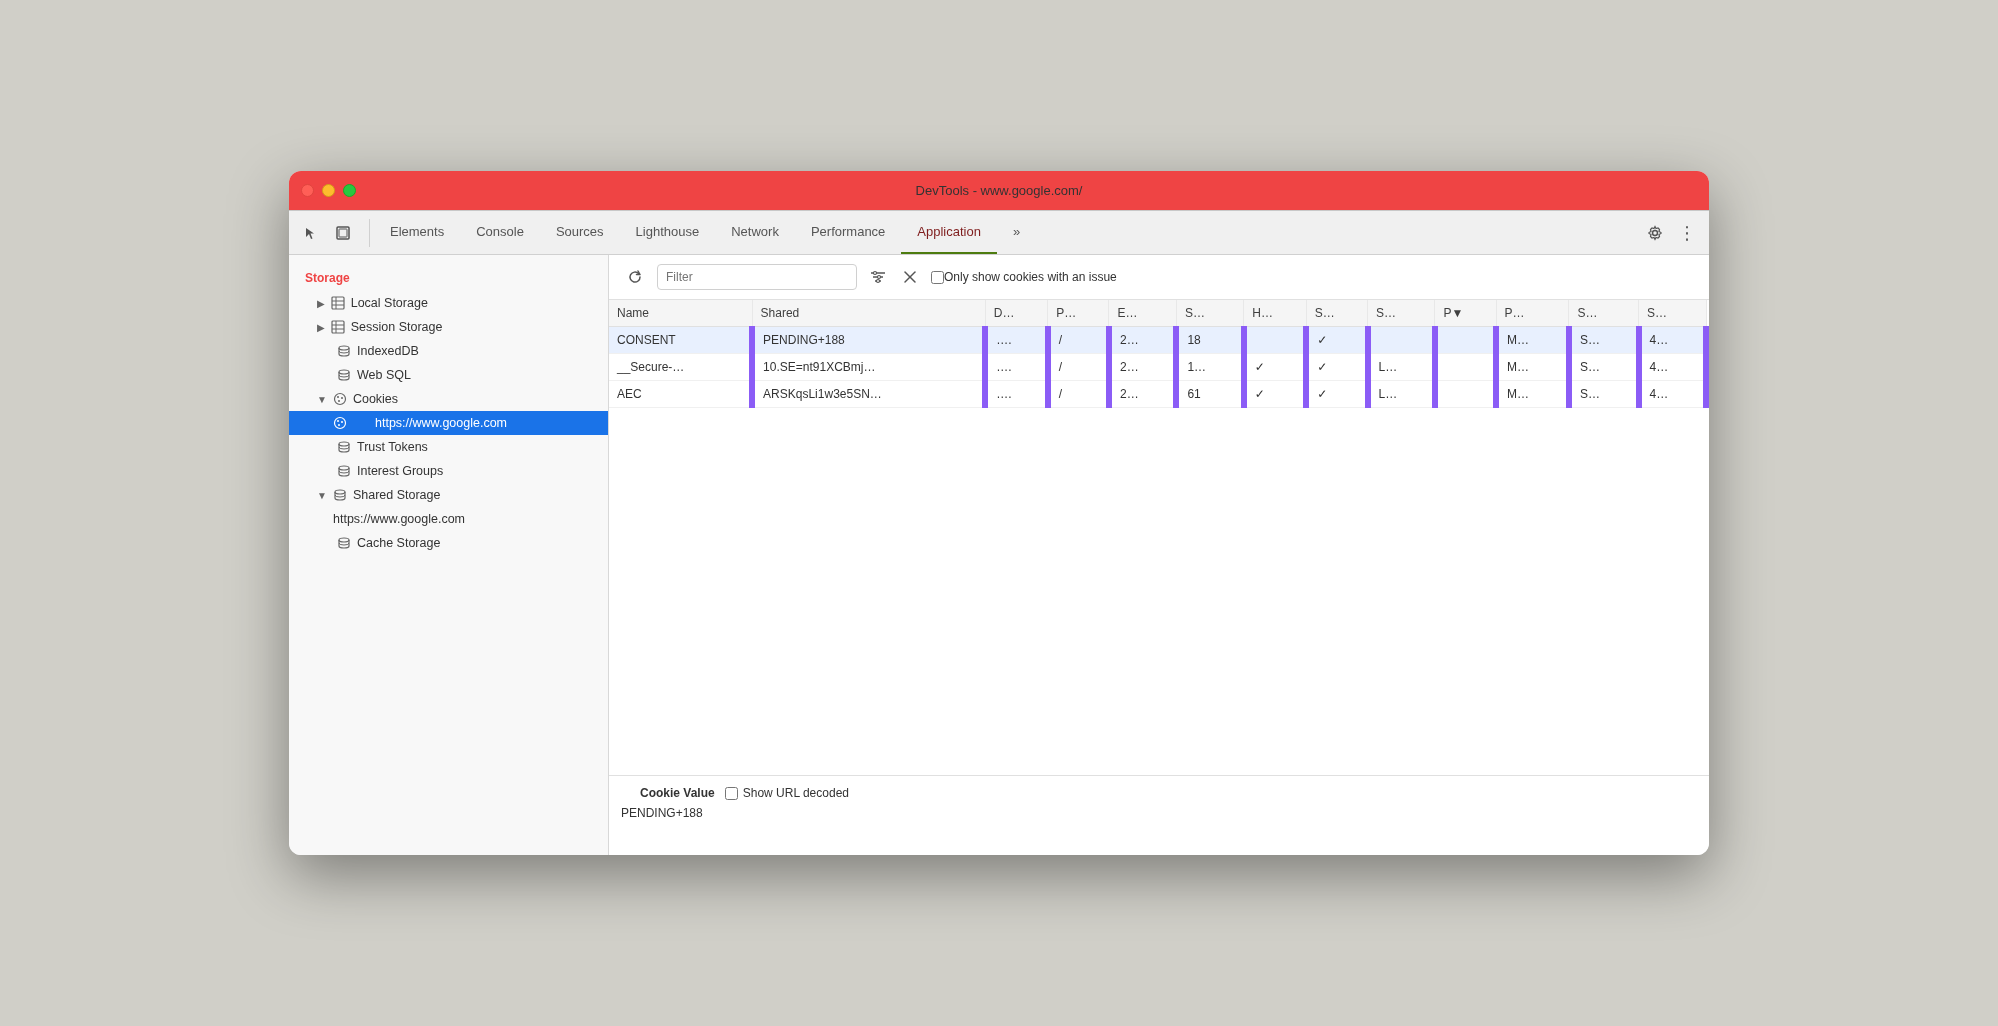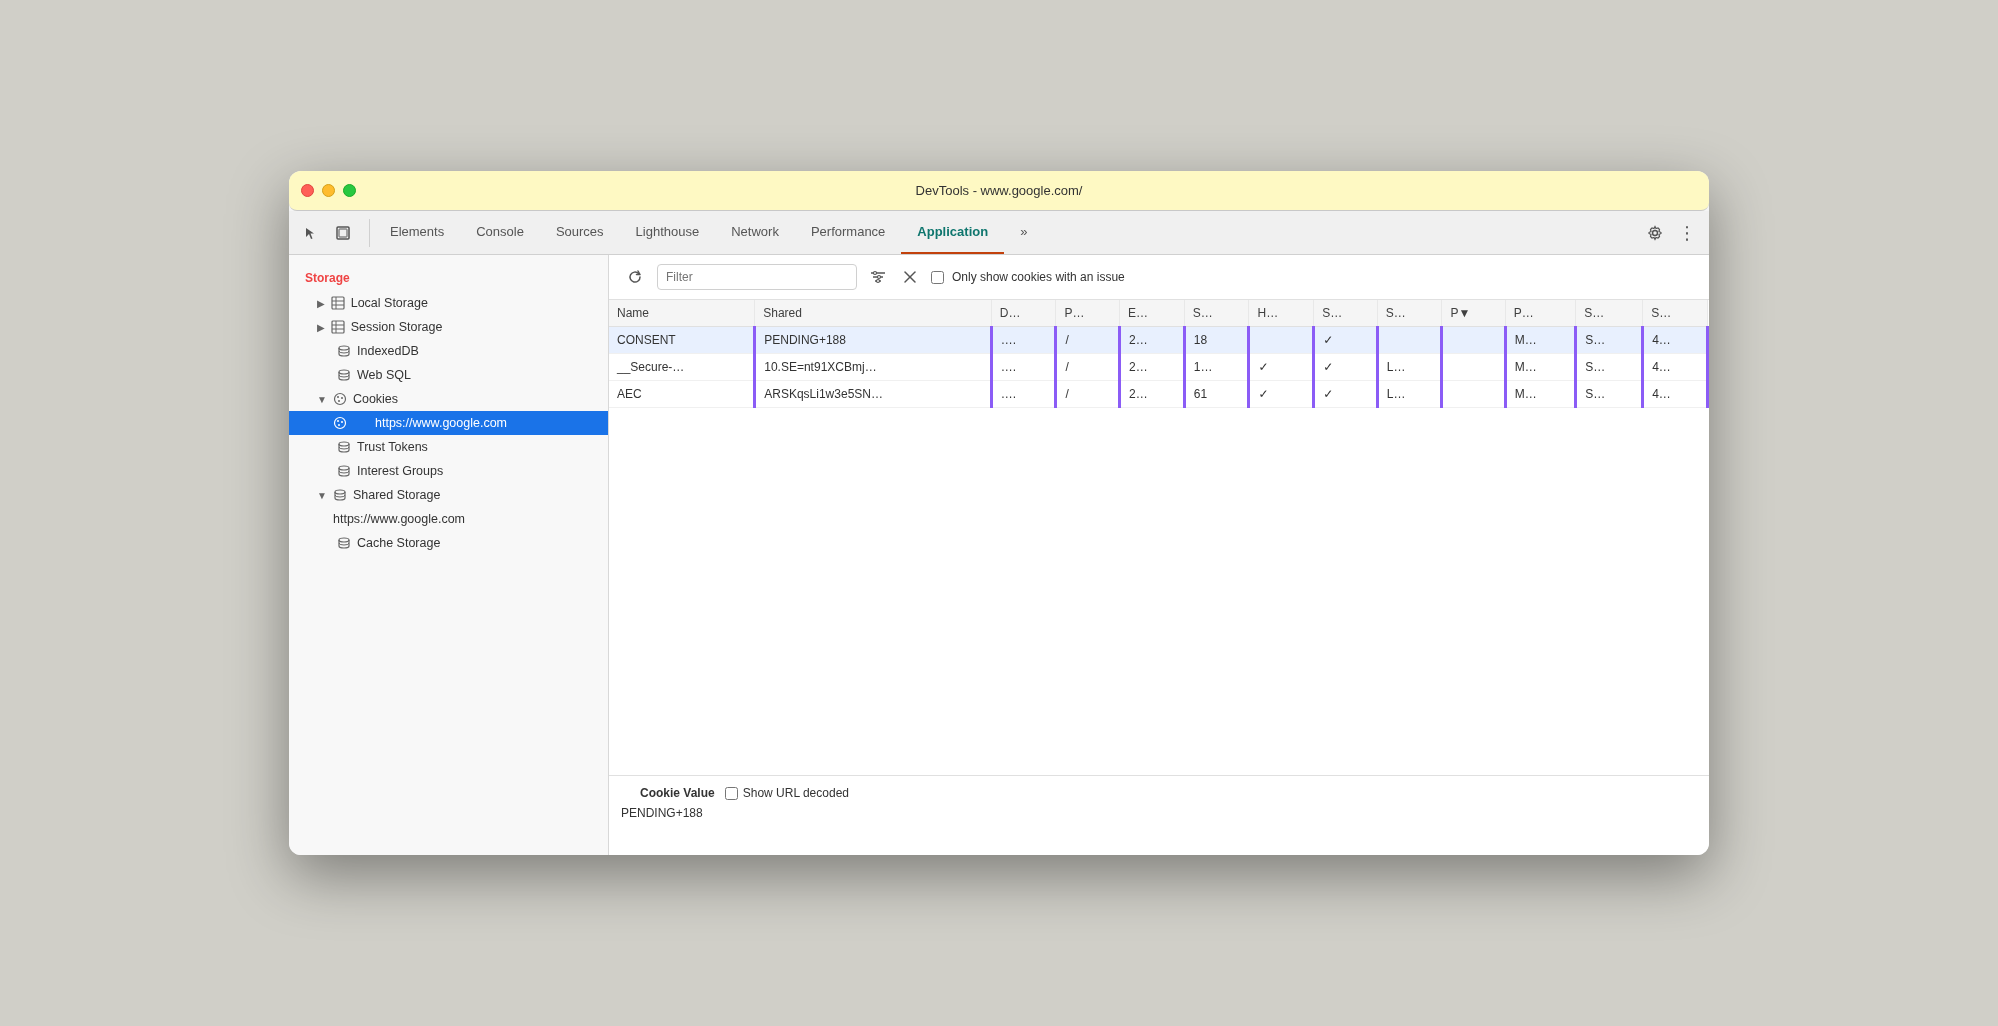--- a/index.html
+++ b/index.html
@@ -12,28 +12,27 @@
       font-family: -apple-system, BlinkMacSystemFont, 'Helvetica Neue', Arial, sans-serif;
     }
     .window {
       width: 1420px;
       background: #f5f5f5;
       border-radius: 12px;
       box-shadow: 0 20px 60px rgba(0,0,0,0.4);
       overflow: hidden;
     }
     .titlebar {
-      background: #fef9c3;
+      background: #ef4444;
       border-bottom: 1px solid #c8c8c8;
       height: 40px;
       display: flex;
       align-items: center;
       padding: 0 12px;
       position: relative;
-      border-radius: 8px;
     }
     .traffic-lights {
       display: flex;
       gap: 8px;
     }
     .tl {
       width: 13px;
       height: 13px;
       border-radius: 50%;
     }
@@ -91,23 +90,23 @@
       color: #555;
       display: flex;
       align-items: center;
       cursor: pointer;
       position: relative;
       white-space: nowrap;
       border-bottom: 2px solid transparent;
       height: 100%;
     }
     .tab.active {
-      color: #0f766e;
-      border-bottom: 2px solid #c2410c;
-      font-weight: 700;
+      color: #7f1d1d;
+      border-bottom: 2px solid #4d7c0f;
+      font-weight: 400;
     }
     .toolbar-actions {
       display: flex;
       align-items: center;
       gap: 4px;
       padding-left: 8px;
     }
     .icon-btn {
       width: 28px;
       height: 28px;
@@ -210,21 +209,21 @@
       border: none;
       background: none;
       cursor: pointer;
       color: #555;
       font-size: 14px;
       border-radius: 4px;
     }
     .filter-checkbox-group {
       display: flex;
       align-items: center;
-      gap: 8px;
+      gap: 0;
       font-size: 12px;
       color: #333;
     }
     .table-container {
       flex: 1;
       overflow-y: auto;
     }
     table {
       width: 100%;
       border-collapse: collapse;
@@ -243,21 +242,21 @@
       white-space: nowrap;
       font-size: 12px;
     }
     tbody tr {
       border-bottom: 1px solid #f0f0f0;
     }
     tbody tr.selected { background: #e8f0fe; }
     tbody td {
       padding: 6px 8px;
       color: #333;
-      border-right: 3px solid #8b5cf6;
+      border-right: 6px solid #8b5cf6;
       white-space: nowrap;
       font-size: 12px;
     }
     .cookie-value-panel {
       border-top: 1px solid #e0e0e0;
       padding: 10px 12px;
       min-height: 80px;
     }
     .cookie-value-header {
       display: flex;

